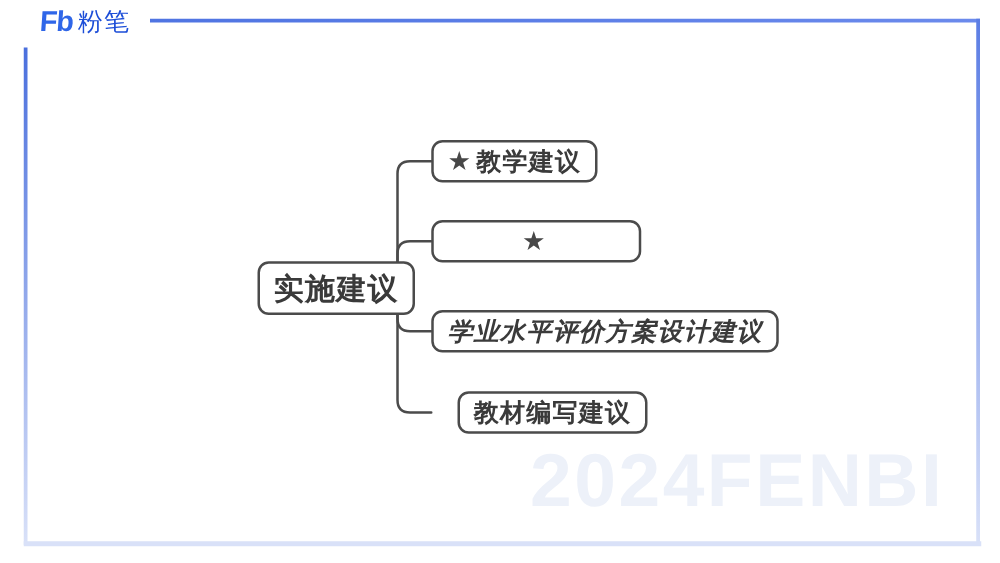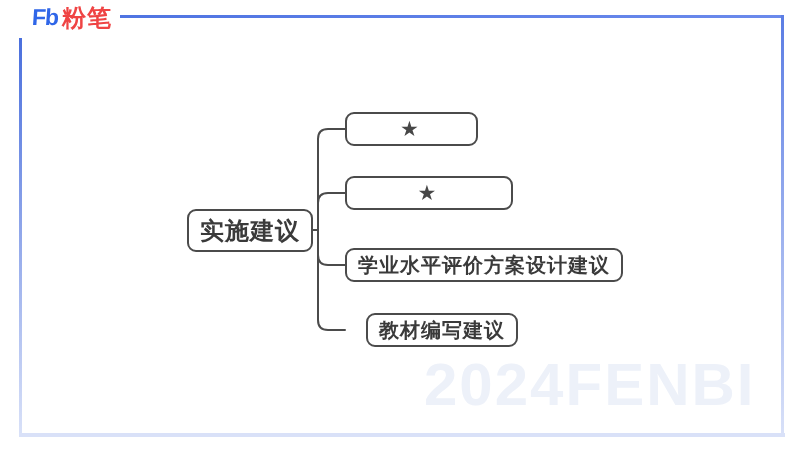--- a/index.html
+++ b/index.html
@@ -35,22 +35,22 @@
     position: absolute; left: 32px; top: 6px; z-index: 2;
     display: flex; align-items: center; gap: 4px;
   }
   .logo-fb {
     font-family: "Liberation Sans", sans-serif;
     font-weight: 900; font-size: 23px; line-height: 23px;
     color: #2f66e8; letter-spacing: -1px;
     transform: skewX(-4deg);
   }
   .logo-name {
-    font-weight: 700; font-size: 24px; line-height: 22px;
-    color: #ef4444; letter-spacing: 1px;
+    font-weight: 400; font-size: 20px; line-height: 22px;
+    color: #1d4ed8; letter-spacing: 1px;
   }
 
   
   .watermark {
     position: absolute; left: 424px; top: 350px; z-index: 0;
     font-size: 60px; font-weight: 700; letter-spacing: 2px;
     color: #edf1f9;
     white-space: nowrap;
     user-select: none;
   }
@@ -70,27 +70,27 @@
     font-family: "Liberation Serif", "DejaVu Serif", serif;
     color: #3a3a3a;
     white-space: nowrap;
     padding: 0 11px;
   }
   .node .star {
     font-family: "DejaVu Sans", sans-serif;
     font-size: 21px; color: #474747; margin-right: 3px; line-height: 1;
   }
   .node-root {
-    left: 187px; top: 209px; height: 43px; min-width: 110px;
+    left: 206px; top: 209px; height: 43px; min-width: 110px;
     font-size: 24px; font-weight: 600; letter-spacing: 1px;
   }
   .node-branch { height: 34px; font-size: 20px; font-weight: 600; letter-spacing: 1px; }
   .node-b0 { left: 345px; top: 112px; min-width: 133px; }
   .node-b1 { left: 345px; top: 176px; min-width: 168px; }
-  .node-b2 { left: 345px; top: 248px; min-width: 272px; }
+  .node-b2 { left: 345px; top: 248px; min-width: 272px; font-style: italic; }
   .node-b3 { left: 345px; top: 313px; min-width: 142px; margin-left: 21px; }
 </style>
 </head>
 <body>
 
 <div class="frame-line frame-top"></div>
 <div class="frame-line frame-right"></div>
 <div class="frame-line frame-left"></div>
 <div class="frame-line frame-bottom"></div>
 
@@ -110,20 +110,21 @@
     <path d="M318,230 L318,320 Q318,330 328,330 L345,330"></path>
   </g>
 </svg>
 
 <div class="node node-root">
   <span>实施建议</span>
 </div>
 
 <div class="node node-branch node-b0">
   <span class="star">★</span>
+  <span>教学建议</span>
 </div>
 
 <div class="node node-branch node-b1">
   <span class="star">★</span>
 </div>
 
 <div class="node node-branch node-b2">
   <span>学业水平评价方案设计建议</span>
 </div>
 

